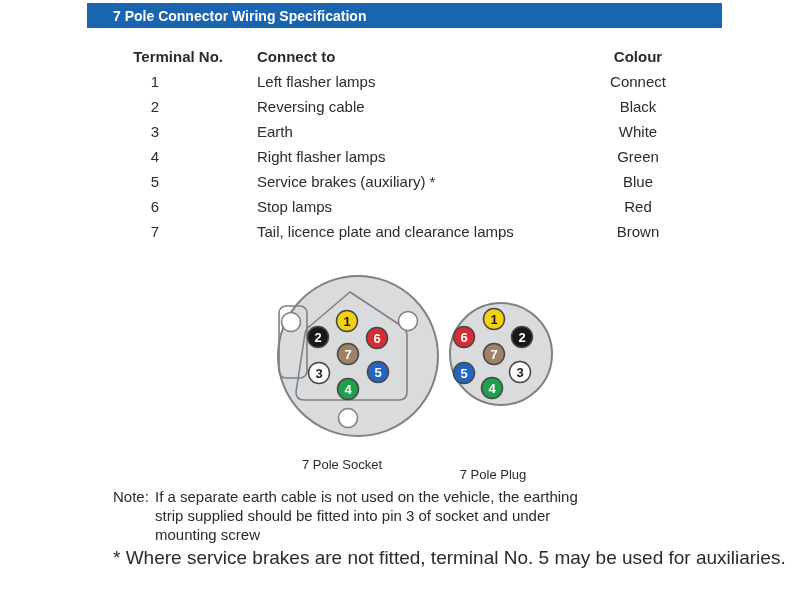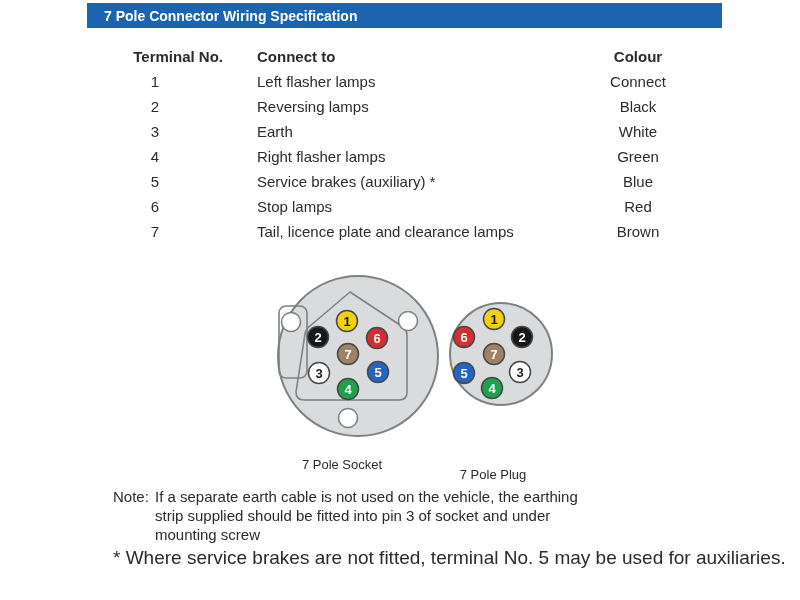--- a/index.html
+++ b/index.html
@@ -2,21 +2,21 @@
 <html><head>
 <meta charset="utf-8">
 <style>
   html,body{margin:0;padding:0;background:#ffffff;}
   .page{
     position:relative;width:800px;height:600px;background:#ffffff;overflow:hidden;
     font-family:"Liberation Sans", sans-serif;color:#2b2b2b;
   }
   .title-bar{
     position:absolute;left:87px;top:3px;width:635px;height:25px;
-    display:flex;align-items:center;box-sizing:border-box;padding-left:17px;
+    display:flex;align-items:center;box-sizing:border-box;padding-left:26px;
     font-size:14px;font-weight:bold;color:#ffffff;
   }
   .spec-table{position:absolute;left:87px;top:44px;width:635px;font-size:15px;}
   .trow{display:grid;grid-template-columns:136px 290px 209px;height:25px;align-items:center;}
   .thead{font-weight:bold;}
   .c1{text-align:center;}
   .thead .c1{text-align:right;padding-left:21px;}
   .c2{padding-left:34px;white-space:nowrap;}
   .c3{text-align:center;padding-left:41px;}
   svg.connectors{position:absolute;left:240px;top:265px;}
@@ -43,21 +43,21 @@
       <div class="c3">Colour</div>
     </div>
     <div id="table-rows">
         <div class="trow">
           <div class="c1">1</div>
           <div class="c2">Left flasher lamps</div>
           <div class="c3">Connect</div>
         </div>
         <div class="trow">
           <div class="c1">2</div>
-          <div class="c2">Reversing lamps</div>
+          <div class="c2">Reversing cable</div>
           <div class="c3">Black</div>
         </div>
         <div class="trow">
           <div class="c1">3</div>
           <div class="c2">Earth</div>
           <div class="c3">White</div>
         </div>
         <div class="trow">
           <div class="c1">4</div>
           <div class="c2">Right flasher lamps</div>

